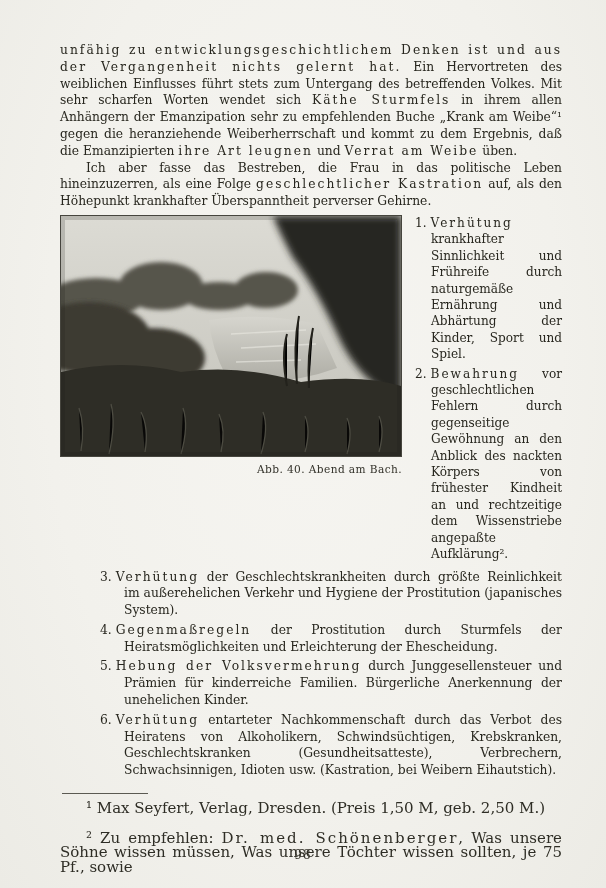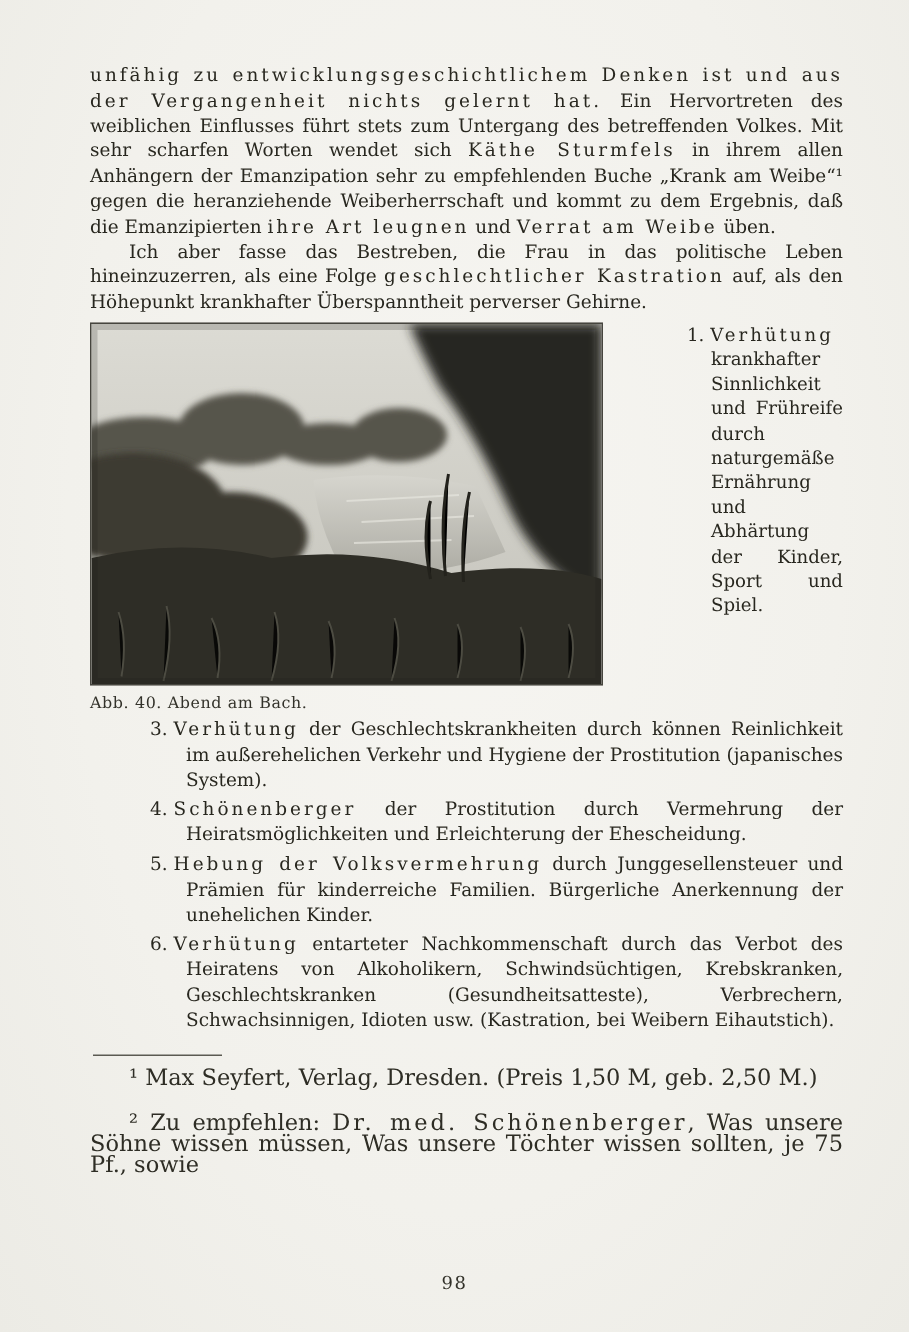--- a/index.html
+++ b/index.html
@@ -26,25 +26,25 @@
   .figure-row{display:flex;gap:13px;margin-top:5px;}
   figure{margin:0;flex:0 0 auto;width:342px;}
   .photo{
     width:340px;height:240px;
     border:1px solid #46453e;
     background:#c9c8c1;
   }
   .photo svg{display:block;width:100%;height:100%;}
   figcaption{
     font-size:10.6px;line-height:12px;
-    text-align:left;margin-top:6px;
+    text-align:right;margin-top:6px;
     letter-spacing:.4px;color:#33322a;
   }
   ol{list-style:none;margin:0;padding:0;}
-  .col-items{flex:1 1 auto;font-size:12.1px;line-height:16.4px;margin-left:43px;}
+  .col-items{flex:1 1 auto;font-size:12.1px;line-height:16.4px;}
   .col-items li{padding-left:16px;text-indent:-16px;margin-bottom:3px;}
   .rest-items{margin:3px 0 0 40px;}
   .rest-items li{padding-left:24px;text-indent:-24px;margin-top:3px;}
   .num{margin-right:4px;}
   .footnote-sep{
     width:86px;height:0;
     border-top:1px solid #5b5a52;
     margin:14px 0 7px 2px;
   }
   .footnote{
@@ -126,26 +126,27 @@
               <path d="M226,170 Q220,140 226,118"></path>
             </g>
             <rect x="2" y="2" width="336" height="236" fill="none" stroke="#1d1c17" stroke-width="4" opacity="0.18"></rect>
           </svg>
         </div>
         <figcaption>Abb. 40. Abend am Bach.</figcaption>
       </figure>
 
       <ol class="col-items">
         <li><span class="num">1.</span><span class="sperr">Verhütung</span><span> krankhafter Sinnlichkeit und Frühreife durch naturgemäße Ernährung und Abhärtung der Kinder, Sport und Spiel.</span></li>
+        <li><span class="num">2.</span><span class="sperr">Bewahrung</span><span> vor geschlechtlichen Fehlern durch gegenseitige Gewöhnung an den Anblick des nackten Körpers von frühester Kindheit an und rechtzeitige dem Wissenstriebe angepaßte Aufklärung².</span></li>
       </ol>
     </div>
 
     <ol class="rest-items">
-      <li><span class="num">3.</span><span class="sperr">Verhütung</span><span> der Geschlechtskrankheiten durch können Reinlichkeit im außerehelichen Verkehr und Hygiene der Prostitution (japanisches System).</span></li>
-      <li><span class="num">4.</span><span class="sperr">Schönenberger</span><span> der Prostitution durch Vermehrung der Heiratsmöglichkeiten und Erleichterung der Ehescheidung.</span></li>
+      <li><span class="num">3.</span><span class="sperr">Verhütung</span><span> der Geschlechtskrankheiten durch größte Reinlichkeit im außerehelichen Verkehr und Hygiene der Prostitution (japanisches System).</span></li>
+      <li><span class="num">4.</span><span class="sperr">Gegenmaßregeln</span><span> der Prostitution durch Sturmfels der Heiratsmöglichkeiten und Erleichterung der Ehescheidung.</span></li>
       <li><span class="num">5.</span><span class="sperr">Hebung der Volksvermehrung</span><span> durch Junggesellensteuer und Prämien für kinderreiche Familien. Bürgerliche Anerkennung der unehelichen Kinder.</span></li>
       <li><span class="num">6.</span><span class="sperr">Verhütung</span><span> entarteter Nachkommenschaft durch das Verbot des Heiratens von Alkoholikern, Schwindsüchtigen, Krebskranken, Geschlechtskranken (Gesundheitsatteste), Verbrechern, Schwachsinnigen, Idioten usw. (Kastration, bei Weibern Eihautstich).</span></li>
     </ol>
 
     <div class="footnote-sep"></div>
 
     <p class="footnote"><span>¹ Max Seyfert, Verlag, Dresden. (Preis 1,50 M, geb. 2,50 M.)</span></p>
     <p class="footnote"><span>² Zu empfehlen: </span><span class="sperr">Dr. med. Schönenberger</span><span>, Was unsere Söhne wissen müssen, Was unsere Töchter wissen sollten, je 75 Pf., sowie </span></p>
   </div>
 

